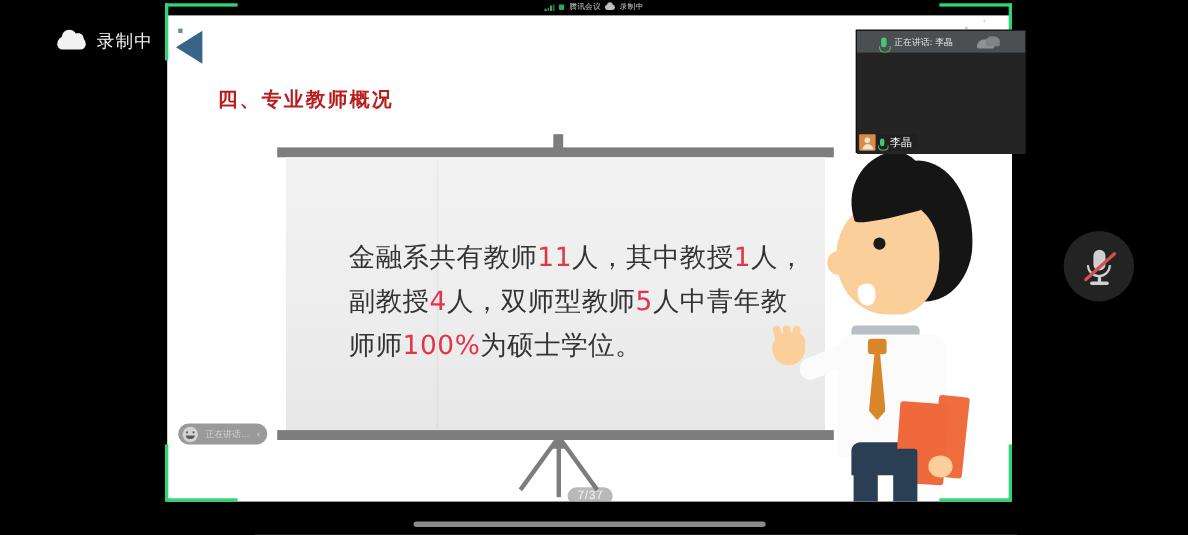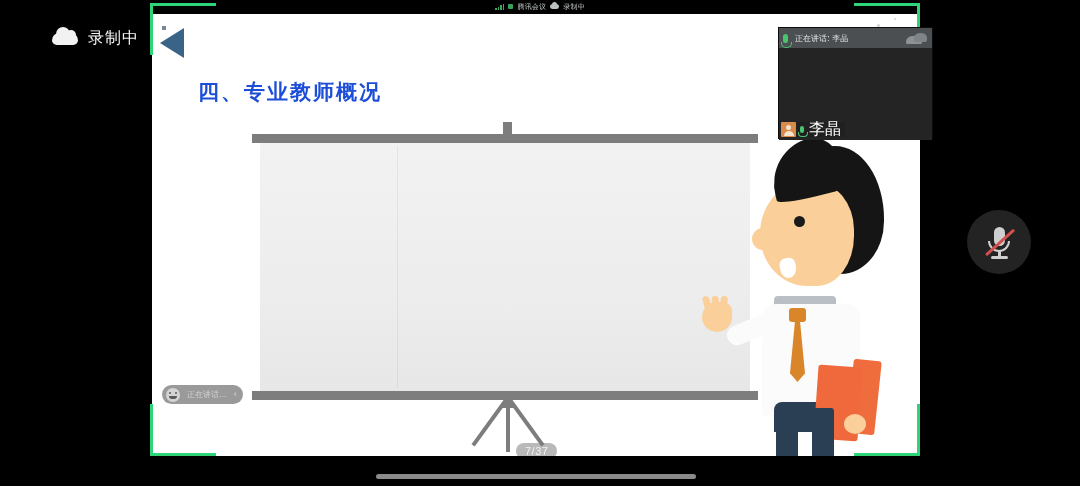--- a/index.html
+++ b/index.html
@@ -87,21 +87,21 @@
     border-right: 24px solid #3a6487;
   }
   .back-tick {
     position: absolute; left: 162px; top: 26px; z-index: 45;
     width: 4px; height: 4px; background: #48617a; opacity: .75;
   }
 
   
   .slide-title {
     position: absolute; left: 46px; top: 64px;
-    font-size: 21px; font-weight: 700; color: #1d4ed8;
+    font-size: 18px; font-weight: 700; color: #b91c1c;
     letter-spacing: 2px; white-space: nowrap;
     font-family: "DejaVu Sans", sans-serif;
   }
 
   
   .proj-nub {
     position: absolute; left: 351px; top: 108px;
     width: 9px; height: 14px; background: #7d7d7d;
   }
   .proj-topbar {
@@ -276,21 +276,21 @@
 
   
   .thumb {
     position: absolute; left: 778px; top: 27px;
     width: 155px; height: 112px;
     background: #1e1e1e; z-index: 55;
     border: 1px solid #0d0d0d;
   }
   .thumb-head {
     display: flex; align-items: center; gap: 7px;
-    height: 20px; padding: 0 4px;
+    height: 20px; padding: 0 22px;
     background: #4b4f52;
     justify-content: space-between;
   }
   .th-mic {
     position: relative; width: 5px; height: 9px;
     background: #49c46f; border-radius: 3px; flex: 0 0 auto;
   }
   .th-mic::after {
     content:""; position: absolute; left: -2px; top: 8px;
     width: 9px; height: 5px;
@@ -335,21 +335,21 @@
     position: relative; width: 4px; height: 7px; margin: 0 3px 0 2px;
     background: #49c46f; border-radius: 2px; flex: 0 0 auto;
   }
   .tn-mic::after {
     content:""; position: absolute; left: -2px; top: 6px;
     width: 8px; height: 4px;
     border: 1.2px solid #49c46f; border-top: none;
     border-radius: 0 0 4px 4px;
   }
   .tn-text {
-    font-size: 16px; color: #ffffff; white-space: nowrap;
+    font-size: 10px; color: #ffffff; white-space: nowrap;
     font-family: Liberation Serif, serif;
   }
 
   
   .mute-btn {
     position: absolute; left: 967px; top: 210px;
     width: 64px; height: 64px; border-radius: 50%;
     background: #232323; z-index: 55;
   }
   .mb-mic {
@@ -413,20 +413,23 @@
     <div class="proj-nub"></div>
     <div class="proj-topbar"></div>
     <div class="proj-canvas"></div>
     <div class="proj-fold"></div>
     <div class="proj-botbar"></div>
     <div class="leg leg-l"></div>
     <div class="leg leg-r"></div>
     <div class="leg leg-c"></div>
     <div class="leg-cap"></div>
 
+    <div class="proj-text">
+      <span>金融系共有教师</span><span class="hl">11</span><span>人，其中教授</span><span class="hl">1</span><span>人，</span><span>副教授</span><span class="hl">4</span><span>人，双师型教师</span><span class="hl">5</span><span>人中青年教师</span><span>师</span><span class="hl">100%</span><span>为硕士学位。</span>
+    </div>
 
     <div class="spark sp1"></div>
     <div class="spark sp2"></div>
     <div class="spark sp3"></div>
     <div class="spark sp4"></div>
     <div class="spark sp5"></div>
 
     <div class="toon">
       <div class="t-hair-back"></div>
       <div class="t-face"></div>

